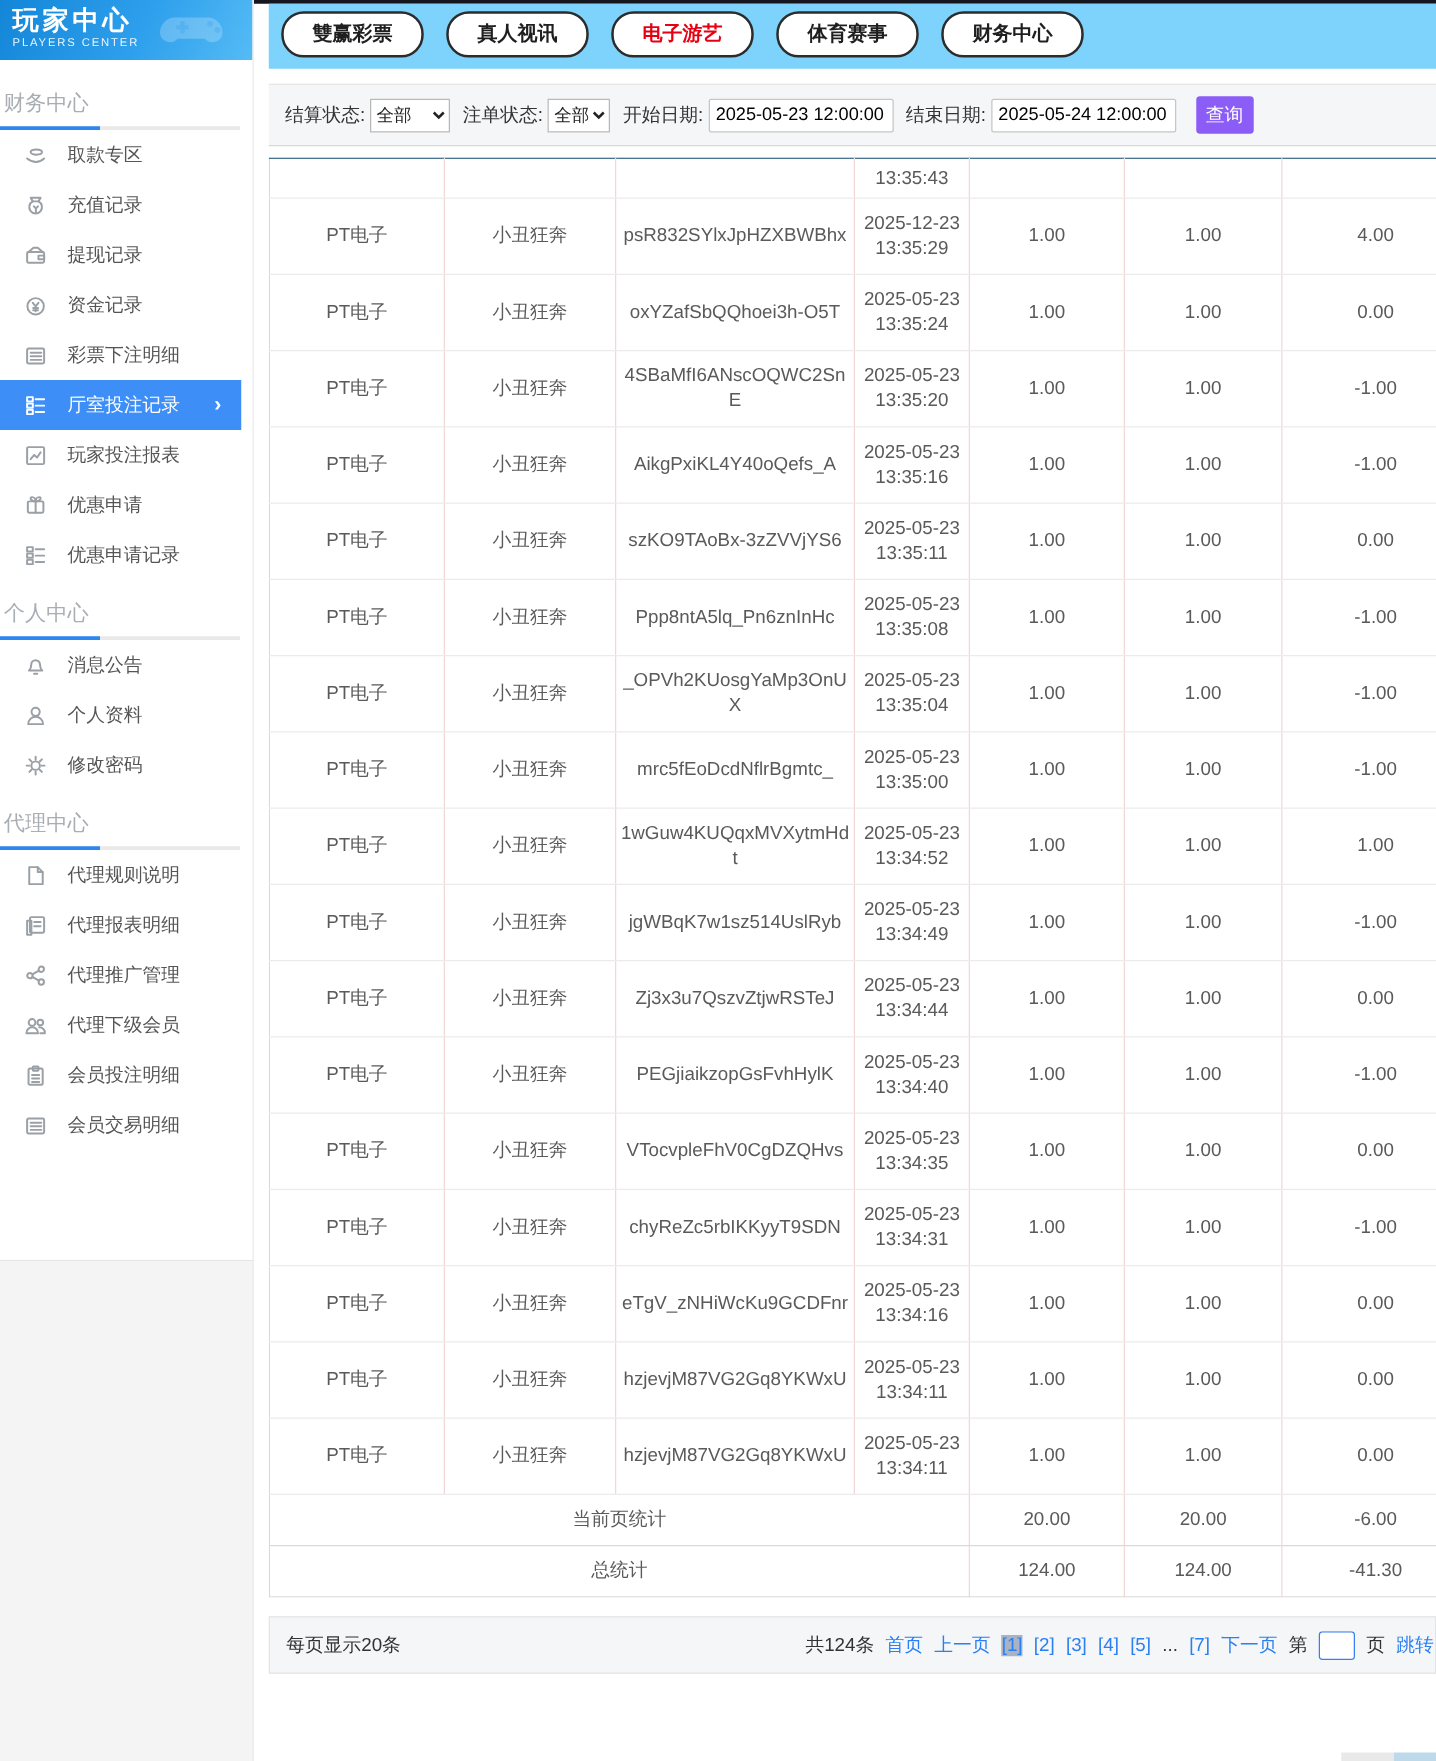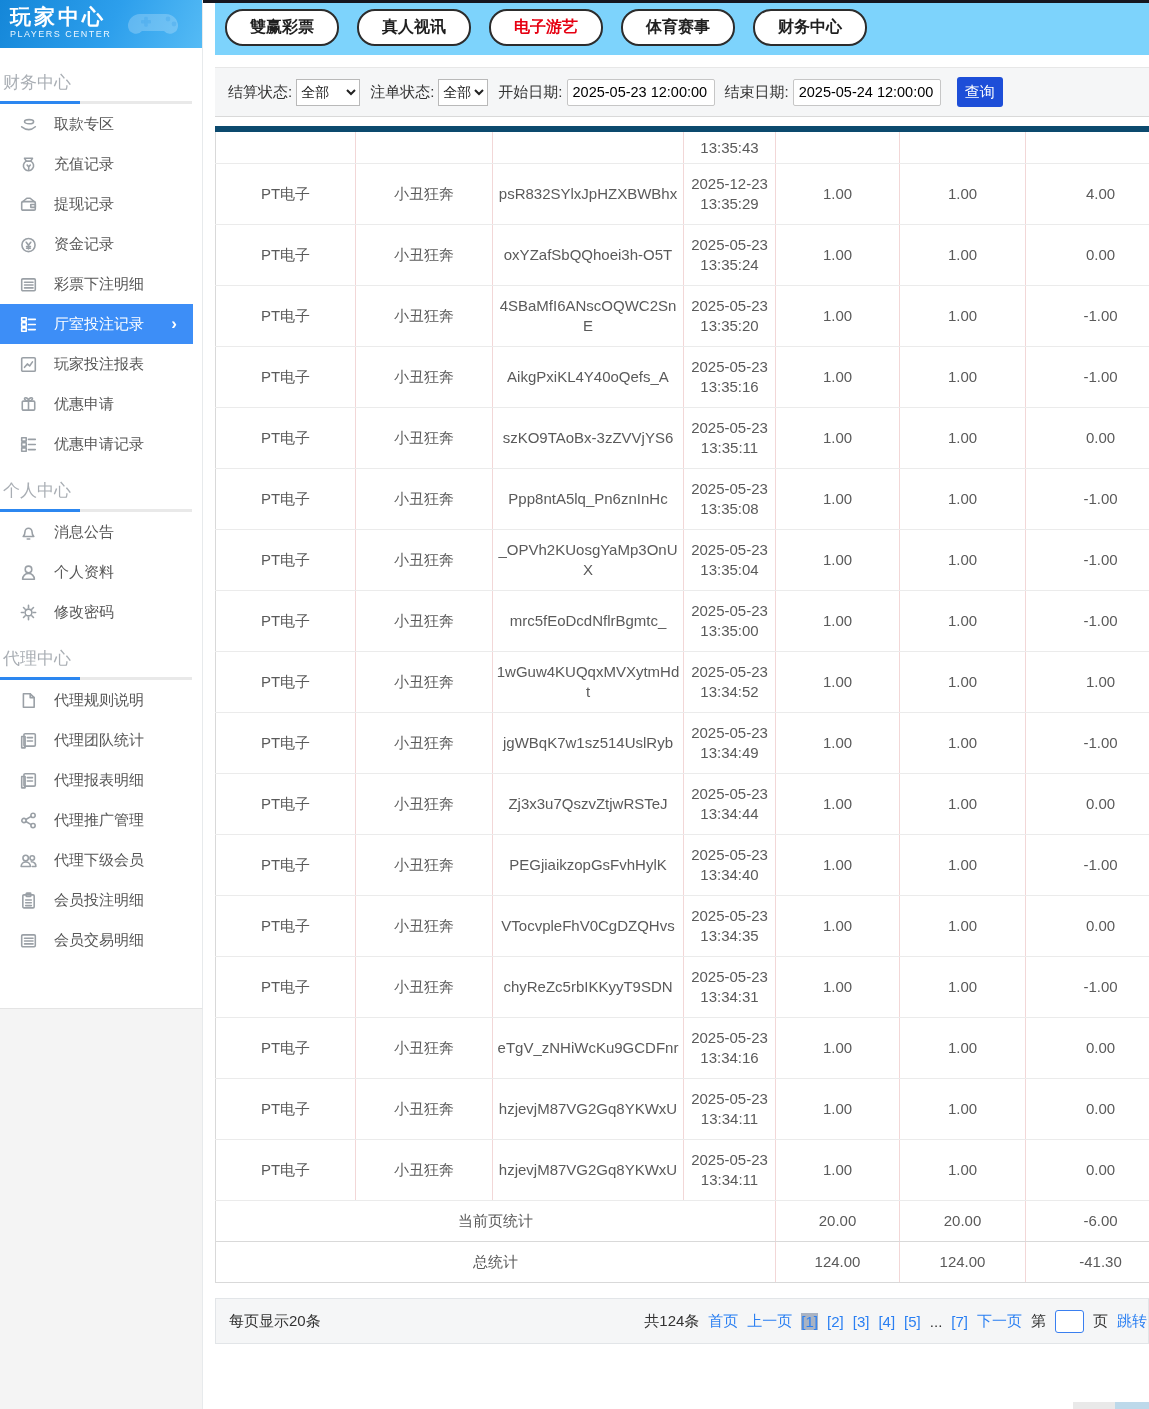--- a/index.html
+++ b/index.html
@@ -32,28 +32,28 @@
   .tabs { display:flex; gap:18px; padding:6px 0 9px 10px; background:#7dd3fc; }
   .tab-pill { border:2px solid #2c2c2c; border-radius:18px; padding:6px 23px; font-size:16px; font-weight:bold; color:#1f1f1f; background:#fff; cursor:pointer; white-space:nowrap; }
   .tab-pill.active { color:#e60012; }
 
   .filterbar { margin-top:12px; height:50px; background:#f5f6f7; border-top:1px solid #e7e7e7; border-bottom:1px solid #d9d9d9; display:flex; align-items:center; padding-left:13px; font-size:15px; color:#333; }
   .f-label { margin-right:4px; white-space:nowrap; }
   .f-select { height:27px; border:1px solid #b9b9b9; background:#fff; font-size:14px; color:#222; margin-right:10px; font-family:inherit; }
   .f-select.w1 { width:64px; }
   .f-select.w2 { width:50px; }
   .f-input { height:27px; width:148px; border:1px solid #c6c6c6; border-radius:2px; font-size:14.5px; color:#000000; padding:0 5px; margin-right:10px; font-family:inherit; }
-  .query-btn { width:46px; height:30px; background:#1d4ed8; color:#fff; border:none; border-radius:3px; font-size:15px; margin-left:6px; cursor:pointer; font-family:inherit; }
+  .query-btn { width:46px; height:30px; background:#8b5cf6; color:#fff; border:none; border-radius:3px; font-size:15px; margin-left:6px; cursor:pointer; font-family:inherit; }
 
   
   .table-wrap { margin-top:9px; width:934px; overflow:hidden; }
   table.records { width:960px; border-collapse:collapse; table-layout:fixed; font-size:15px; color:#5a5a5a; }
   table.records td { border-right:1px solid #f2d7d7; border-bottom:1px solid #ebebeb; text-align:center; vertical-align:middle; padding:10px 2px; line-height:20px; word-break:break-all; }
   table.records tr td:first-child { border-left:1px solid #d9d9d9; }
-  table.records tr.partial td { border-top:6px solid #0c4a6e; padding:0 2px; height:31px; line-height:31px; }
+  table.records tr.partial td { border-top:1px solid #0c4a6e; padding:0 2px; height:31px; line-height:31px; }
   tr.summary td { padding:10px 2px; border-bottom:1px solid #d9d9d9; }
   tr.summary.first td { border-top:1px solid #d9d9d9; }
 
   
   .pagination { margin-top:15px; height:46px; background:#f5f6f7; border:1px solid #e2e5e8; display:flex; align-items:center; padding:0 0 0 13px; color:#444; font-size:15px;gap:20px; }
   .pag-right { margin-left:auto; display:flex; align-items:center; gap:9px; white-space:nowrap; overflow:hidden; padding-right:1px; }
   .pag-link { color:#2a7ff2; cursor:pointer; text-decoration:none; }
   .pag-link.current { background:#a9b3c3; }
   .pag-plain { color:#333; }
   .jump-input { width:29px; height:23px; border:1px solid #3a7ff0; border-radius:3px; background:#fff; }
@@ -219,31 +219,20 @@
           <i></i>
         </div>
         <div class="menu-item">
           <span class="mi-icon">
             <svg viewBox="0 0 15 15">
               <path d="M3 1.5 h6 l3.5 3.5 v8.5 h-9.5 z"></path>
               <path d="M9 1.5 v3.5 h3.5"></path>
             </svg>
           </span>
           <span class="mi-label">代理规则说明</span>
-        </div>
-        <div class="menu-item">
-          <span class="mi-icon">
-            <svg viewBox="0 0 15 15">
-              <rect x="3.5" y="1.5" width="10" height="11" rx="1"></rect>
-              <rect x="1.5" y="4" width="3" height="10"></rect>
-              <line x1="6.5" y1="5" x2="11" y2="5"></line>
-              <line x1="6.5" y1="8" x2="11" y2="8"></line>
-            </svg>
-          </span>
-          <span class="mi-label">代理团队统计</span>
         </div>
         <div class="menu-item">
           <span class="mi-icon">
             <svg viewBox="0 0 15 15">
               <rect x="3.5" y="1.5" width="10" height="11" rx="1"></rect>
               <rect x="1.5" y="4" width="3" height="10"></rect>
               <line x1="6.5" y1="5" x2="11" y2="5"></line>
               <line x1="6.5" y1="8" x2="11" y2="8"></line>
             </svg>
           </span>

